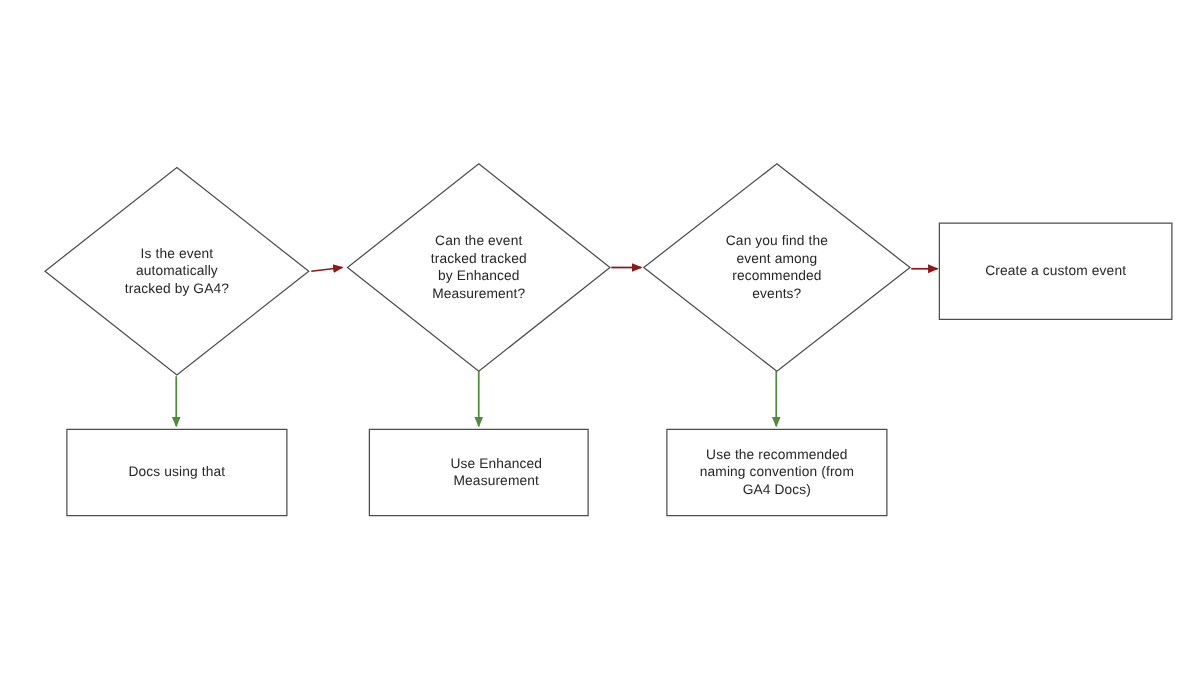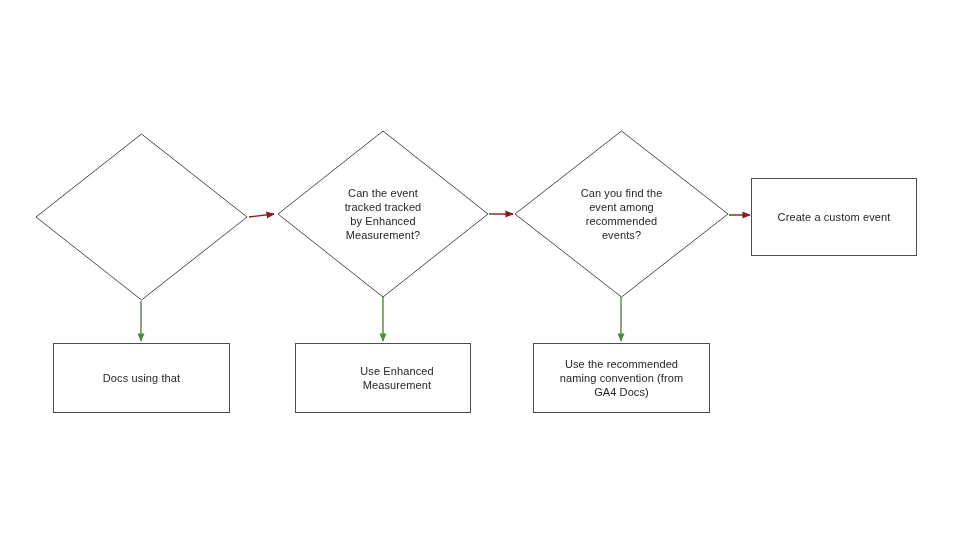--- a/index.html
+++ b/index.html
@@ -96,20 +96,23 @@
     </g>
     <g>
       <line x1="621" y1="297" x2="621" y2="341" stroke="#4f8a3d" stroke-width="1.4" marker-end="url(#arrow-green)"></line>
     </g>
   </svg>
 
   <div class="node diamond-node" style="left:35px; top:133px; width:213px; height:168px;">
     <svg class="diamond-shape" viewBox="0 0 213 168" preserveAspectRatio="none">
       <polygon points="106.5,1 212,84 106.5,167 1,84" fill="#ffffff" stroke="#4d4d4d" stroke-width="1"></polygon>
     </svg>
+    <span class="label">Is the event
+automatically
+tracked by GA4?</span>
   </div>
 
   <div class="node diamond-node" style="left:277px; top:130px; width:212px; height:168px;">
     <svg class="diamond-shape" viewBox="0 0 212 168" preserveAspectRatio="none">
       <polygon points="106,1 211,84 106,167 1,84" fill="#ffffff" stroke="#4d4d4d" stroke-width="1"></polygon>
     </svg>
     <span class="label">Can the event
 tracked tracked
 by Enhanced
 Measurement?</span>
@@ -118,21 +121,21 @@
   <div class="node diamond-node" style="left:514px; top:130px; width:215px; height:168px;justify-content:center;">
     <svg class="diamond-shape" viewBox="0 0 215 168" preserveAspectRatio="none">
       <polygon points="107.5,1 214,84 107.5,167 1,84" fill="#ffffff" stroke="#4d4d4d" stroke-width="1"></polygon>
     </svg>
     <span class="label">Can you find the
 event among
 recommended
 events?</span>
   </div>
 
-  <div class="node rect-node" style="left:751px; top:178px; width:166px; height:78px;">
+  <div class="node rect-node" style="left:751px; top:178px; width:187px; height:78px;">
     <span class="label">Create a custom event</span>
   </div>
 
   <div class="node rect-node" style="left:53px; top:343px; width:177px; height:70px;">
     <span class="label">Docs using that</span>
   </div>
 
   <div class="node rect-node" style="left:295px; top:343px; width:176px; height:70px;padding-left:28px;">
     <span class="label">Use Enhanced
 Measurement</span>

